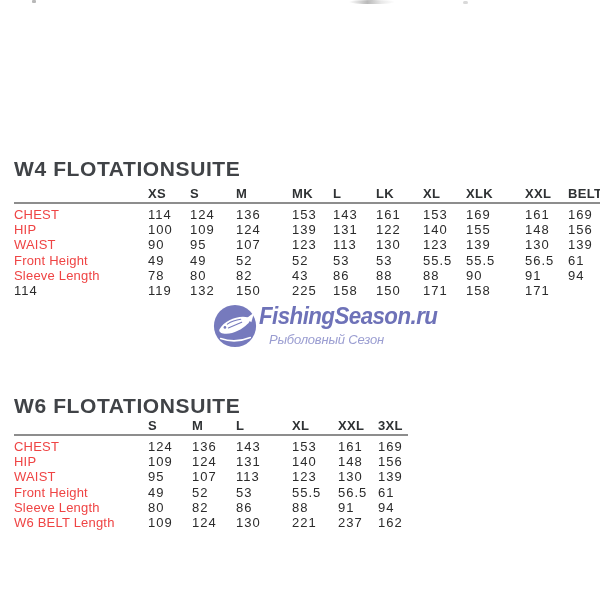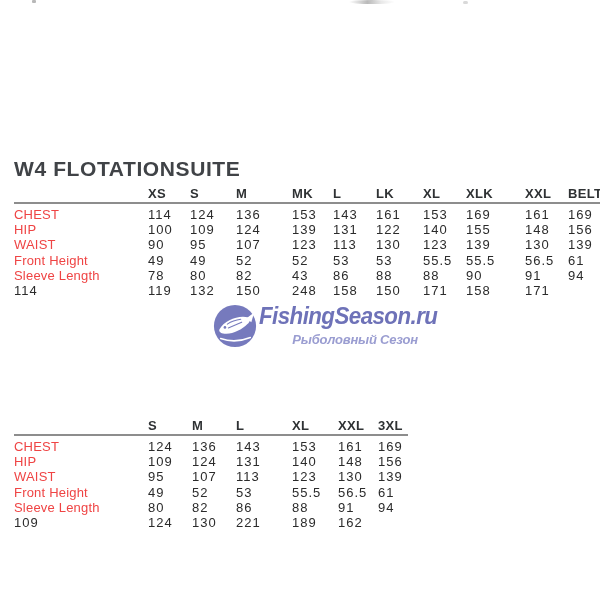--- a/index.html
+++ b/index.html
@@ -37,22 +37,22 @@
 
   
   #watermark{position:absolute;left:212px;top:300px;width:220px;height:56px;}
   #fish-badge{position:absolute;left:0;top:3px;width:46px;height:46px;}
   #brand-text{
     position:absolute;left:47px;top:2px;
     font-size:24px;font-weight:700;font-style:italic;letter-spacing:-.6px;
     color:#6e72b8;transform:scaleX(.93);transform-origin:left top;white-space:nowrap;
   }
   #brand-subtitle{
-    position:absolute;left:66px;top:32px;width:140px;text-align:right;
-    font-size:13px;font-weight:700;font-style:italic;letter-spacing:-.2px;
+    position:absolute;left:57px;top:32px;width:140px;text-align:left;
+    font-size:13px;font-weight:400;font-style:italic;letter-spacing:-.2px;
     color:#9a9dd1;white-space:nowrap;
   }
 </style>
 </head>
 <body>
 
 <div id="canvas">
 
   <div class="smudge" id="smudge-main"></div>
   <div class="smudge" id="smudge-dot-left"></div>
@@ -124,21 +124,21 @@
       <div class="cell value">86</div>
       <div class="cell value">88</div>
       <div class="cell value">88</div>
       <div class="cell value">90</div>
       <div class="cell value">91</div>
       <div class="cell value">94</div>
       <div class="cell value">114</div>
       <div class="cell value">119</div>
       <div class="cell value">132</div>
       <div class="cell value">150</div>
-      <div class="cell value">248</div>
+      <div class="cell value">225</div>
       <div class="cell value">158</div>
       <div class="cell value">150</div>
       <div class="cell value">171</div>
       <div class="cell value">158</div>
       <div class="cell value">171</div>
     </div>
 
   <div id="watermark">
     <span id="fish-badge">
       <svg width="46" height="46" viewBox="0 0 48 48" aria-hidden="true">
@@ -147,20 +147,21 @@
         <path d="M36 16 L44 10 L41 20 Z" fill="#ffffff"></path>
         <circle cx="13.5" cy="25.5" r="1.4" fill="#767abd"></circle>
         <path d="M16 22 Q22 18 30 17 M17 26 Q24 23 31 20" stroke="#767abd" stroke-width="1.1" fill="none" stroke-linecap="round"></path>
         <path d="M9 37 Q24 42.5 40 36" stroke="#ffffff" stroke-width="1.6" fill="none" stroke-linecap="round"></path>
       </svg>
     </span>
     <span id="brand-text">FishingSeason.ru</span>
     <span id="brand-subtitle">Рыболовный Сезон</span>
   </div>
 
+  <h2 class="table-title" id="w6-title">W6 FLOTATIONSUITE</h2>
   <div class="size-table" id="w6-table">
       <div class="cell corner"></div>
       <div class="cell col-header">S</div>
       <div class="cell col-header">M</div>
       <div class="cell col-header">L</div>
       <div class="cell col-header">XL</div>
       <div class="cell col-header">XXL</div>
       <div class="cell col-header">3XL</div>
       <div class="header-rule"></div>
       <div class="cell row-label">CHEST</div>
@@ -191,21 +192,22 @@
       <div class="cell value">55.5</div>
       <div class="cell value">56.5</div>
       <div class="cell value">61</div>
       <div class="cell row-label">Sleeve Length</div>
       <div class="cell value">80</div>
       <div class="cell value">82</div>
       <div class="cell value">86</div>
       <div class="cell value">88</div>
       <div class="cell value">91</div>
       <div class="cell value">94</div>
+      <div class="cell row-label">W6 BELT Length</div>
       <div class="cell value">109</div>
       <div class="cell value">124</div>
       <div class="cell value">130</div>
       <div class="cell value">221</div>
-      <div class="cell value">189</div>
+      <div class="cell value">237</div>
       <div class="cell value">162</div>
     </div>
 
 </div>
 
 </body></html>

